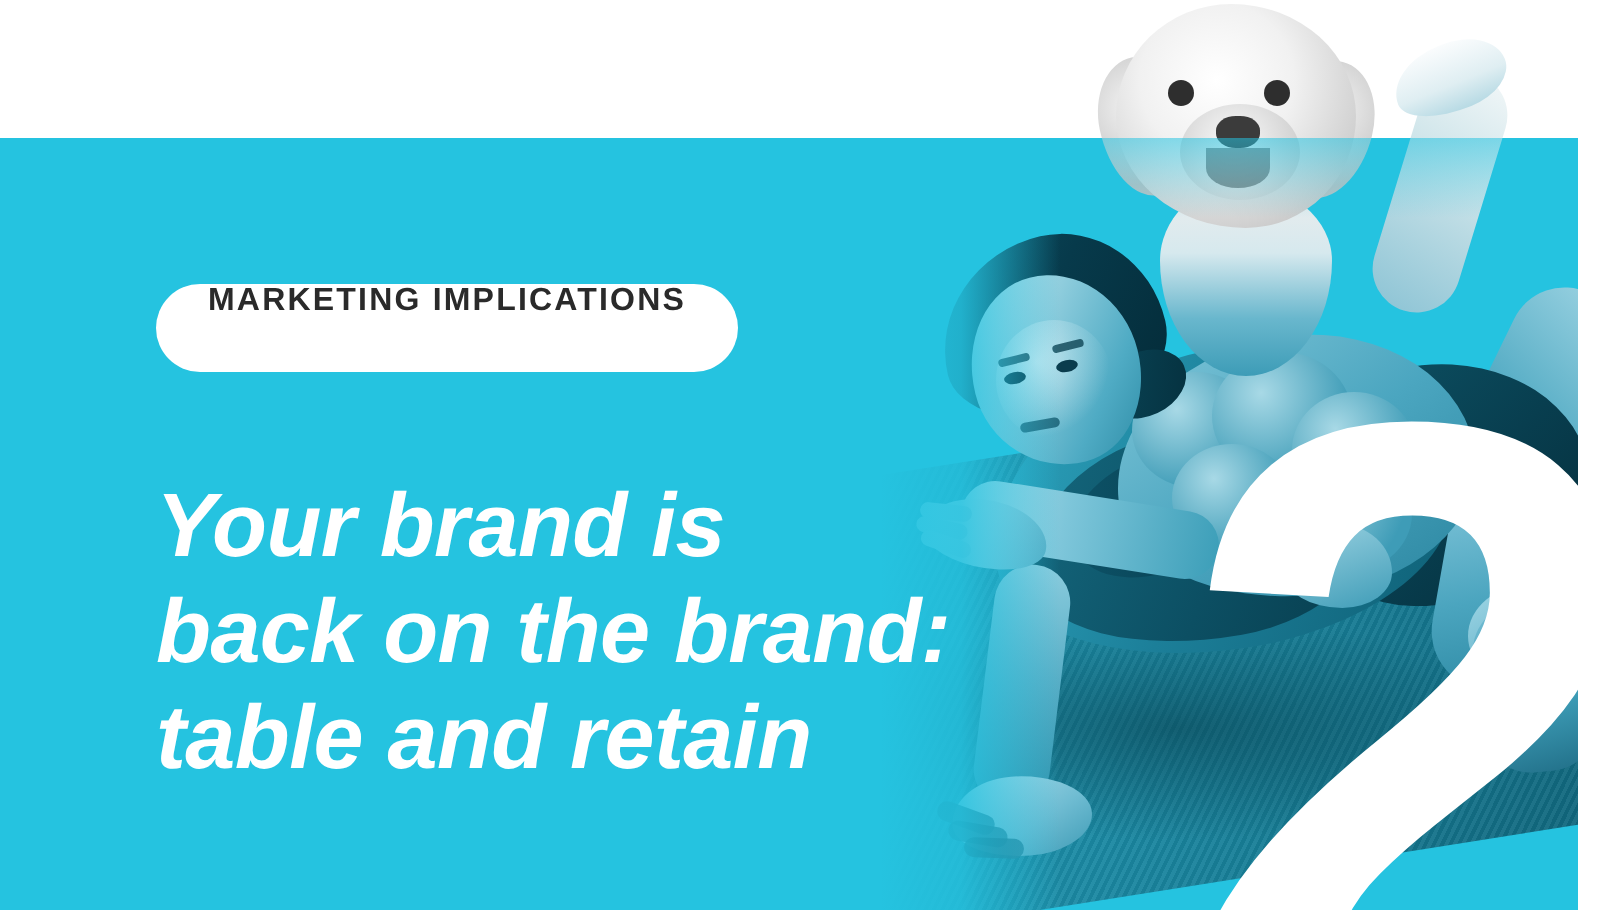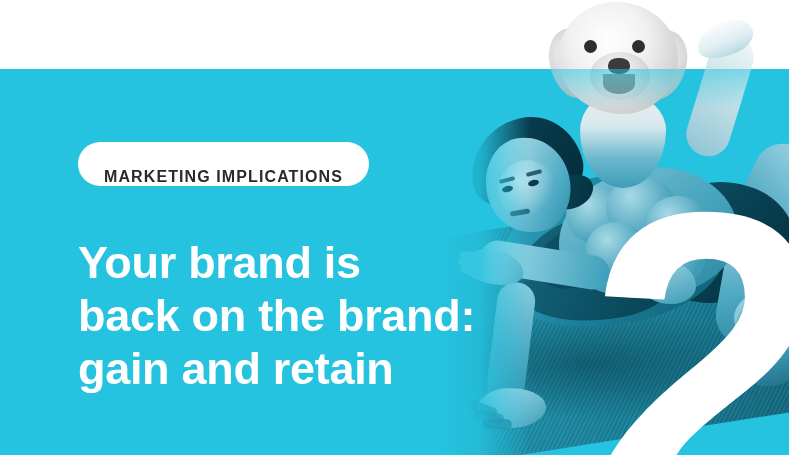--- a/index.html
+++ b/index.html
@@ -485,21 +485,21 @@
     height: 460px;
   }
 
   .eyebrow-pill {
     position: absolute;
     left: 78px;
     top: 142px;
     height: 44px;
     padding: 0 26px;
     display: flex;
-    align-items: flex-end;
+    align-items: flex-start;
     background: #ffffff;
     border-radius: 24px;
     box-sizing: border-box;
   }
   .eyebrow-pill span {
     font-size: 16px;
     font-weight: 700;
     letter-spacing: 1.1px;
     color: #2a2a2a;
     white-space: nowrap;
@@ -508,20 +508,21 @@
   .headline {
     position: absolute;
     left: 78px;
     top: 206px;
     width: 420px;
     color: #ffffff;
     font-size: 45px;
     font-weight: 700;
     line-height: 53px;
     letter-spacing: -0.3px;
+    font-style: italic;
   }
   .headline .hl-line {
     display: block;
     white-space: nowrap;
   }
 </style>
 </head>
 <body>
 
 <div class="slide">
@@ -601,18 +602,18 @@
 
   <div class="content">
 
     <div class="eyebrow-pill">
       <span>MARKETING IMPLICATIONS</span>
     </div>
 
     <h1 class="headline">
       <span class="hl-line">Your brand is</span>
       <span class="hl-line">back on the brand:</span>
-      <span class="hl-line">gain and retain</span>
+      <span class="hl-line">table and retain</span>
     </h1>
 
   </div>
 
 </div>
 
 </body></html>

